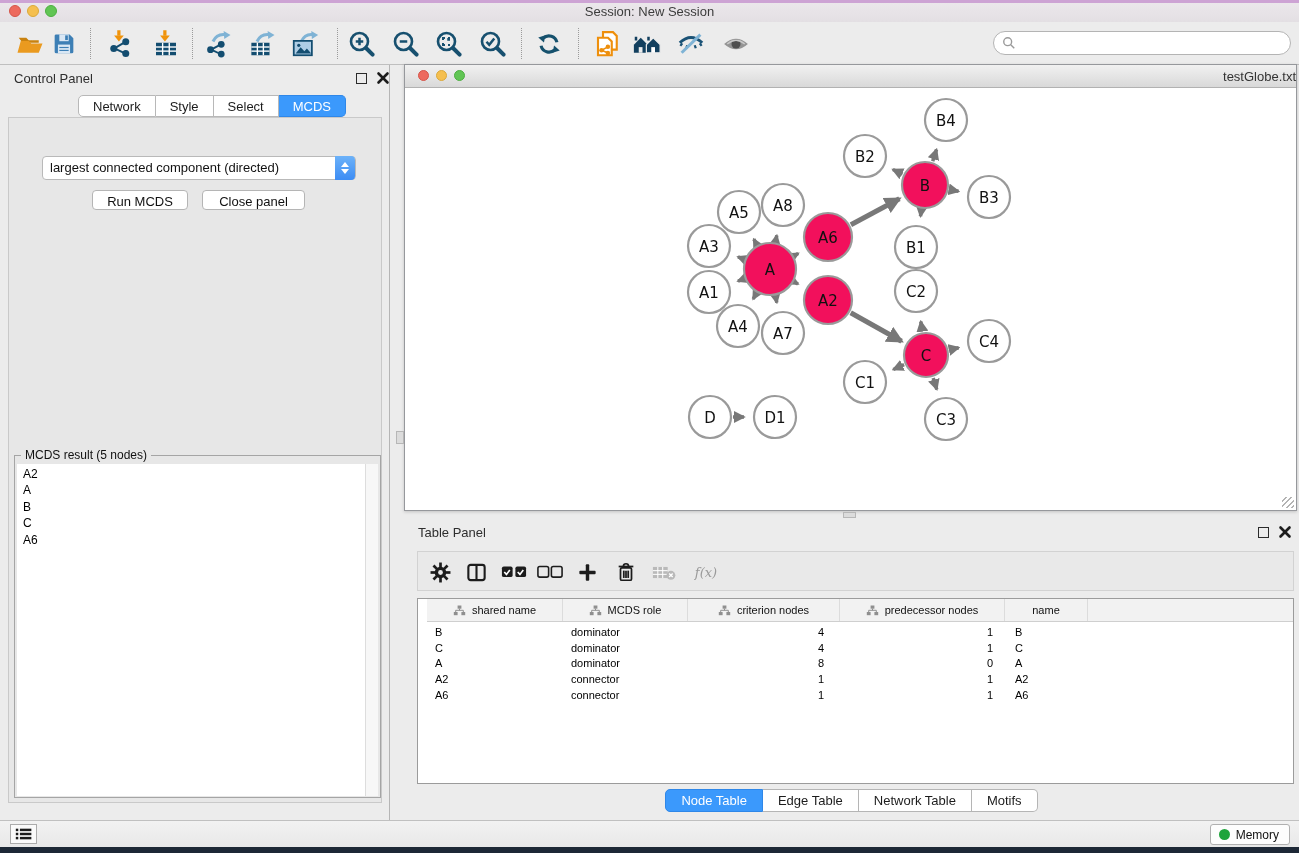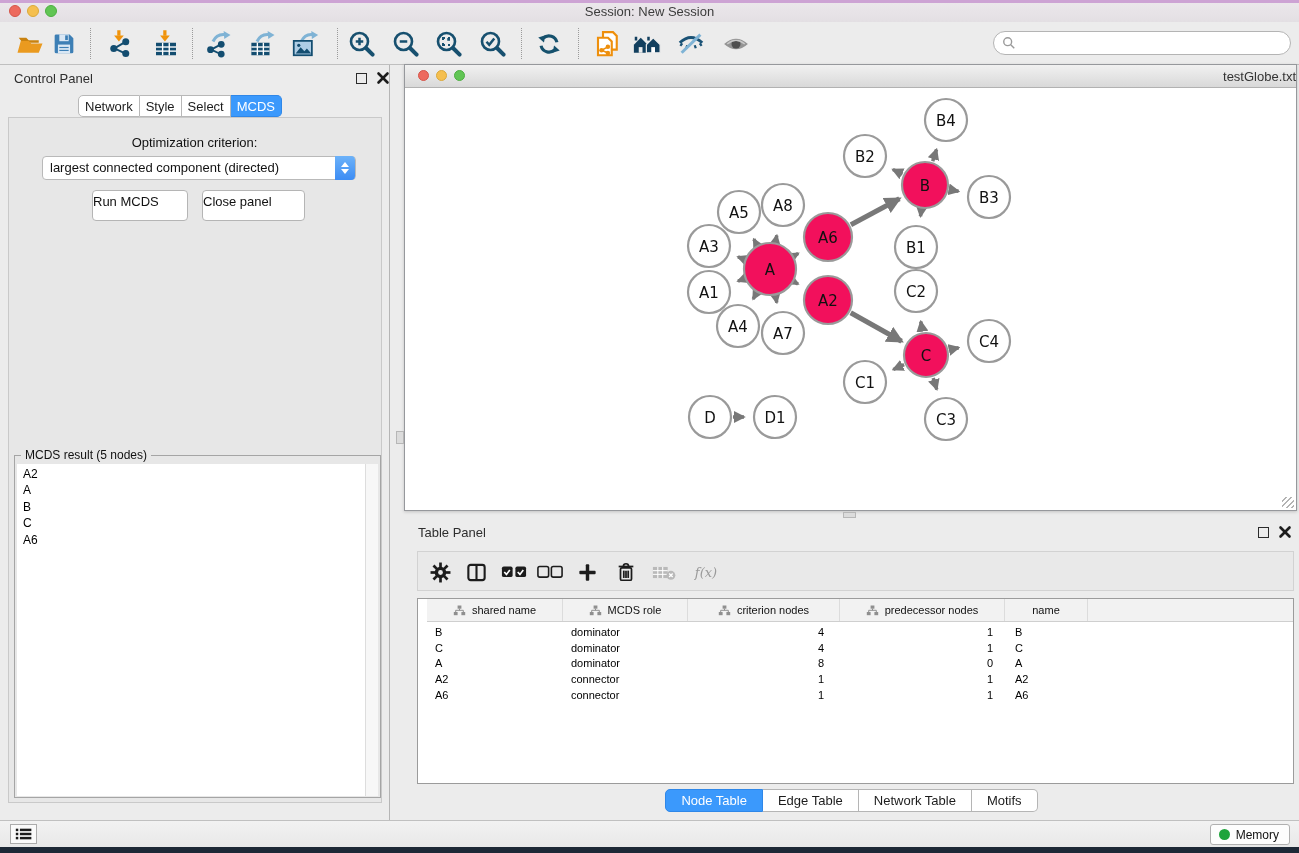--- a/index.html
+++ b/index.html
@@ -27,36 +27,36 @@
   .searchbox { position:absolute; left:993px; top:9px; width:298px; height:24px;
     background:#fff; border:1px solid #b4b4b4; border-radius:12px; display:flex; align-items:center; padding-left:8px; }
 
   
   .control-panel { position:absolute; left:0; top:65px; width:390px; height:755px;
     background:#ececec; border-right:1px solid #b5b5b5; }
   .cp-title { position:absolute; left:14px; top:6px; font-size:13px; color:#2e2e2e; }
   .panel-float { position:absolute; width:11px; height:11px; border:1.6px solid #2b2b2b; top:8px; }
   .panel-close { position:absolute; top:6px; width:14px; height:14px; }
   .ctabs { position:absolute; left:78px; top:30px; display:flex; }
-  .ctab { height:22px; padding:0 6px; background:#fff; border:1px solid #b8b8b8; border-left:none;
+  .ctab { height:22px; padding:0 14px; background:#fff; border:1px solid #b8b8b8; border-left:none;
     font-size:13px; line-height:21px; color:#1c1c1c; }
   .ctab:first-child { border-left:1px solid #b8b8b8; border-radius:5px 0 0 5px; }
   .ctab:last-child { border-radius:0 5px 5px 0; }
   .ctab.active { background:#3b99fc; border-color:#2f87e8; color:#fff; }
   .cp-content { position:absolute; left:8px; top:52px; width:374px; height:686px;
     background:#e7e7e7; border:1px solid #c9c9c9; }
   .opt-label { position:absolute; left:0; width:100%; top:70px; text-align:center; font-size:13px; color:#111; }
   .criterion { position:absolute; left:42px; top:91px; width:314px; height:24px; background:#fff;
     border:1px solid #b9b9b9; border-radius:4px; font-size:13px; color:#111; line-height:22px; padding-left:7px; }
   .criterion .stepper { position:absolute; right:0; top:-1px; width:20px; height:24px; border-radius:0 4px 4px 0;
     background:linear-gradient(#6cb2f9,#3c8cf4); display:flex; flex-direction:column; align-items:center; justify-content:center; gap:2px; }
   .chev-up { width:0; height:0; border-left:4px solid transparent; border-right:4px solid transparent; border-bottom:5px solid #fff; }
   .chev-dn { width:0; height:0; border-left:4px solid transparent; border-right:4px solid transparent; border-top:5px solid #fff; }
-  .cp-btn { position:absolute; top:125px; height:31px; background:#fff; border:1px solid #b5b5b5;
-    border-radius:4px; font-size:13px; color:#111; line-height:21px; }
+  .cp-btn { position:absolute; top:125px; height:20px; background:#fff; border:1px solid #b5b5b5;
+    border-radius:4px; font-size:13px; color:#111; text-align:center; line-height:21px; }
   .groupbox { position:absolute; left:14px; top:390px; width:367px; height:343px; border:1px solid #a5a5a5; }
   .groupbox .legend { position:absolute; left:6px; top:-8px; background:#e7e7e7; padding:0 4px; font-size:12px; color:#111; }
   .result-list { position:absolute; left:2px; top:8px; width:349px; height:332px; background:#fff;
     font-size:12px; color:#000; padding:2px 0 0 6px; line-height:16.4px; }
   .result-scroll { position:absolute; right:2px; top:8px; width:13px; height:332px; background:#f7f7f7; border-left:1px solid #ddd; }
 
   
   .net-window { position:absolute; left:404px; top:64px; width:893px; height:447px;
     background:#fff; border:1px solid #96989c; box-shadow:0 1px 3px rgba(0,0,0,.18); }
   .net-titlebar { position:relative; height:23px; background:linear-gradient(#f1f1f1,#d9d9d9);
@@ -291,21 +291,20 @@
         <line x1="2.5" y1="2.5" x2="11.5" y2="11.5" stroke="#1c1c1c" stroke-width="2.6" stroke-linecap="round"></line>
         <line x1="11.5" y1="2.5" x2="2.5" y2="11.5" stroke="#1c1c1c" stroke-width="2.6" stroke-linecap="round"></line>
       </svg>
     <div class="ctabs" id="control-tabs">
         <div class="ctab">Network</div>
         <div class="ctab">Style</div>
         <div class="ctab">Select</div>
         <div class="ctab active">MCDS</div>
       </div>
     <div class="cp-content"></div>
-    <div class="opt-label">Optimization criterion:</div>
     <div class="criterion">
       <span>largest connected component (directed)</span>
       <span class="stepper">
           <span class="chev-up"></span>
           <span class="chev-dn"></span>
         </span>
     </div>
     <div class="cp-btn" style="left:92px;width:96px">Run MCDS</div>
     <div class="cp-btn" style="left:202px;width:103px">Close panel</div>
     <div class="groupbox">

